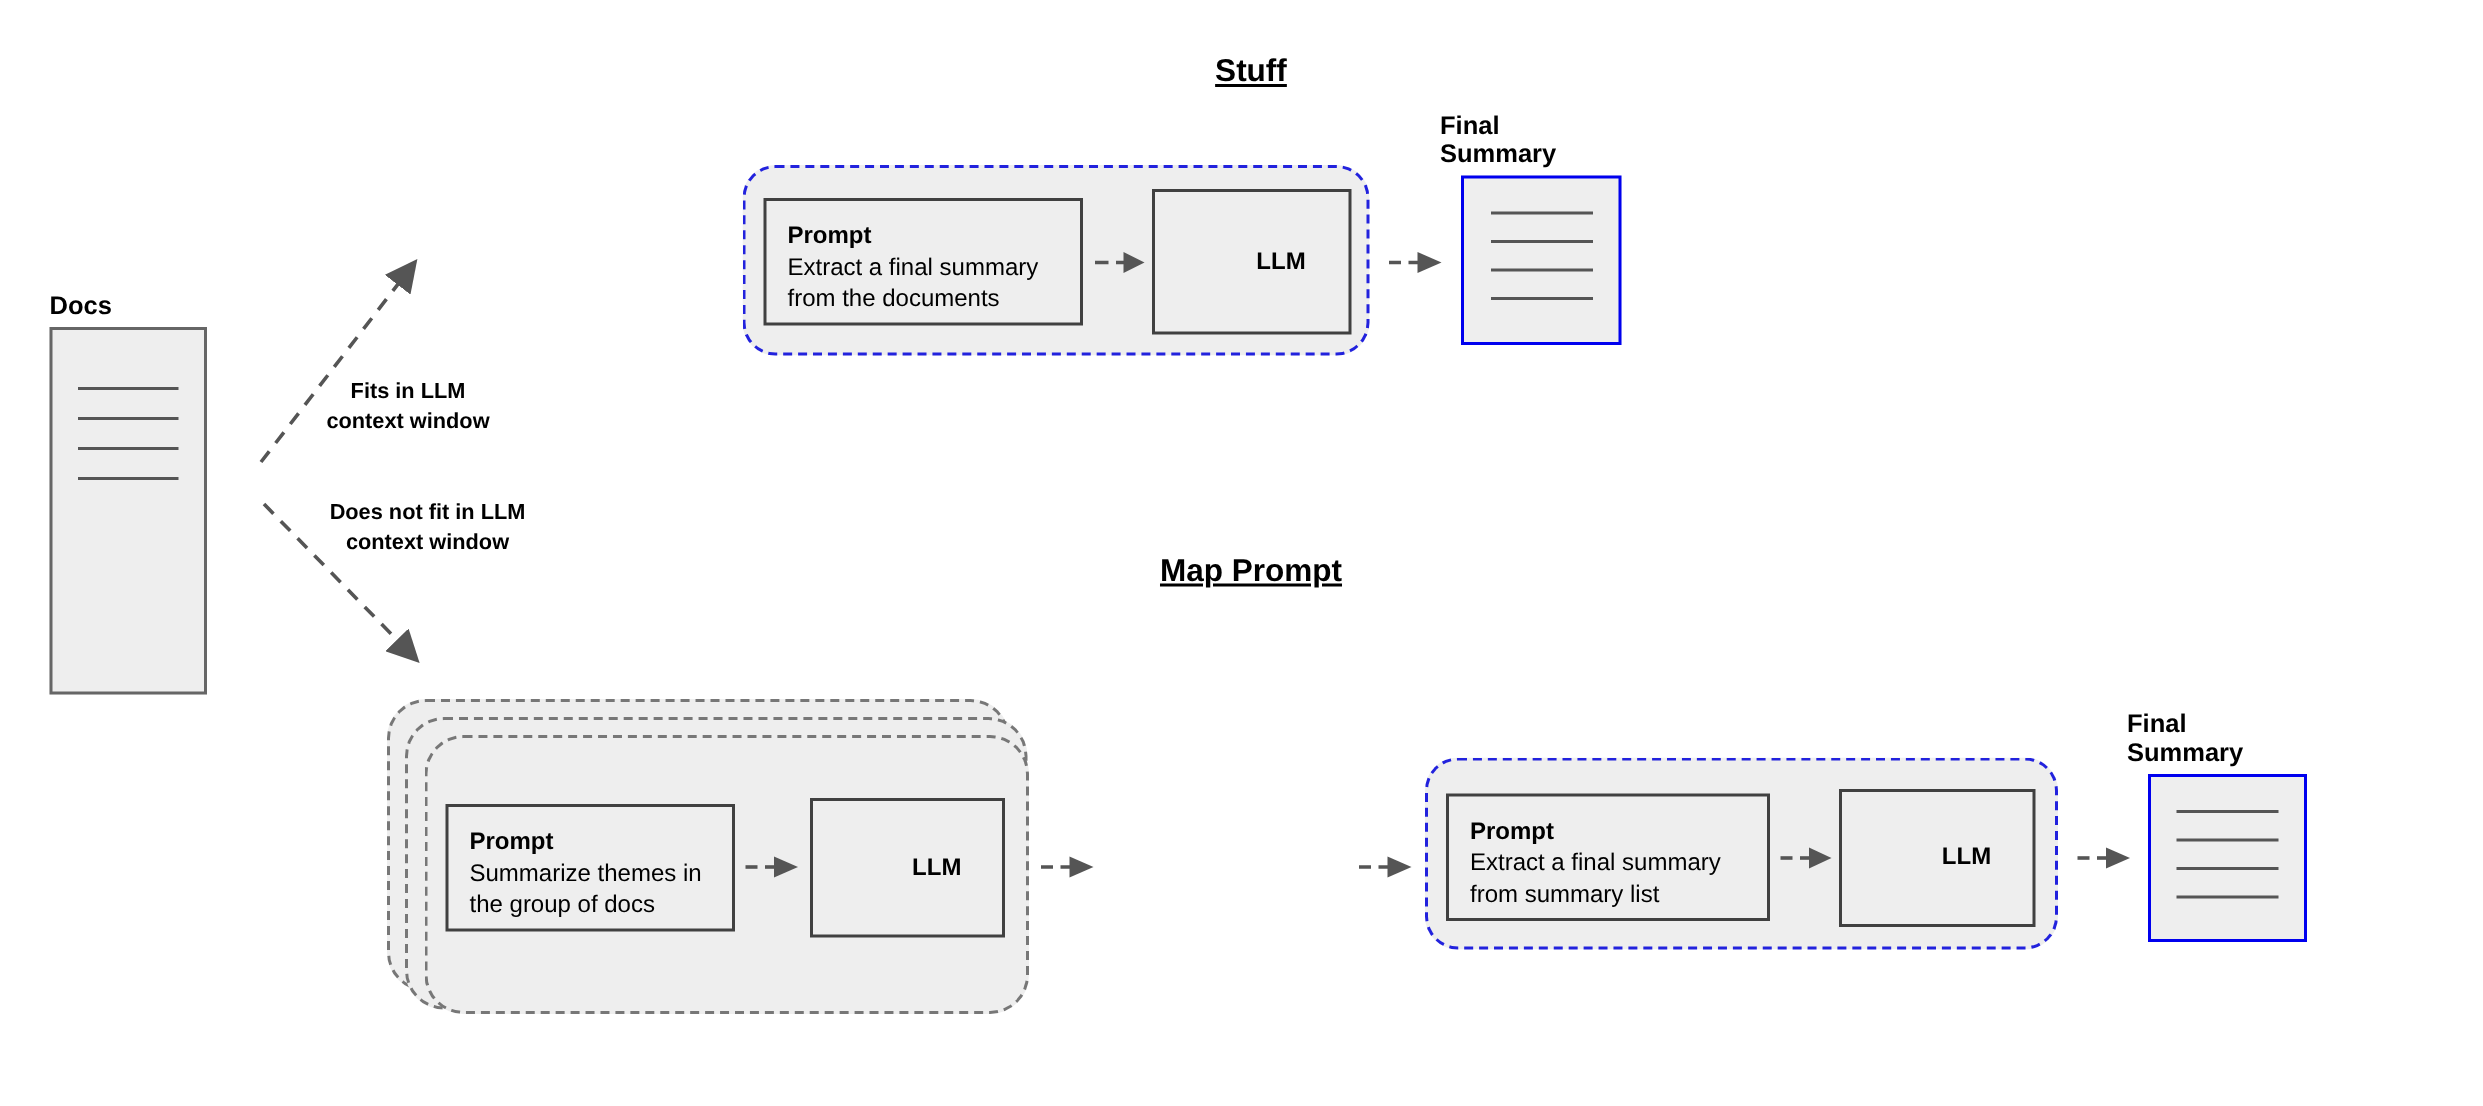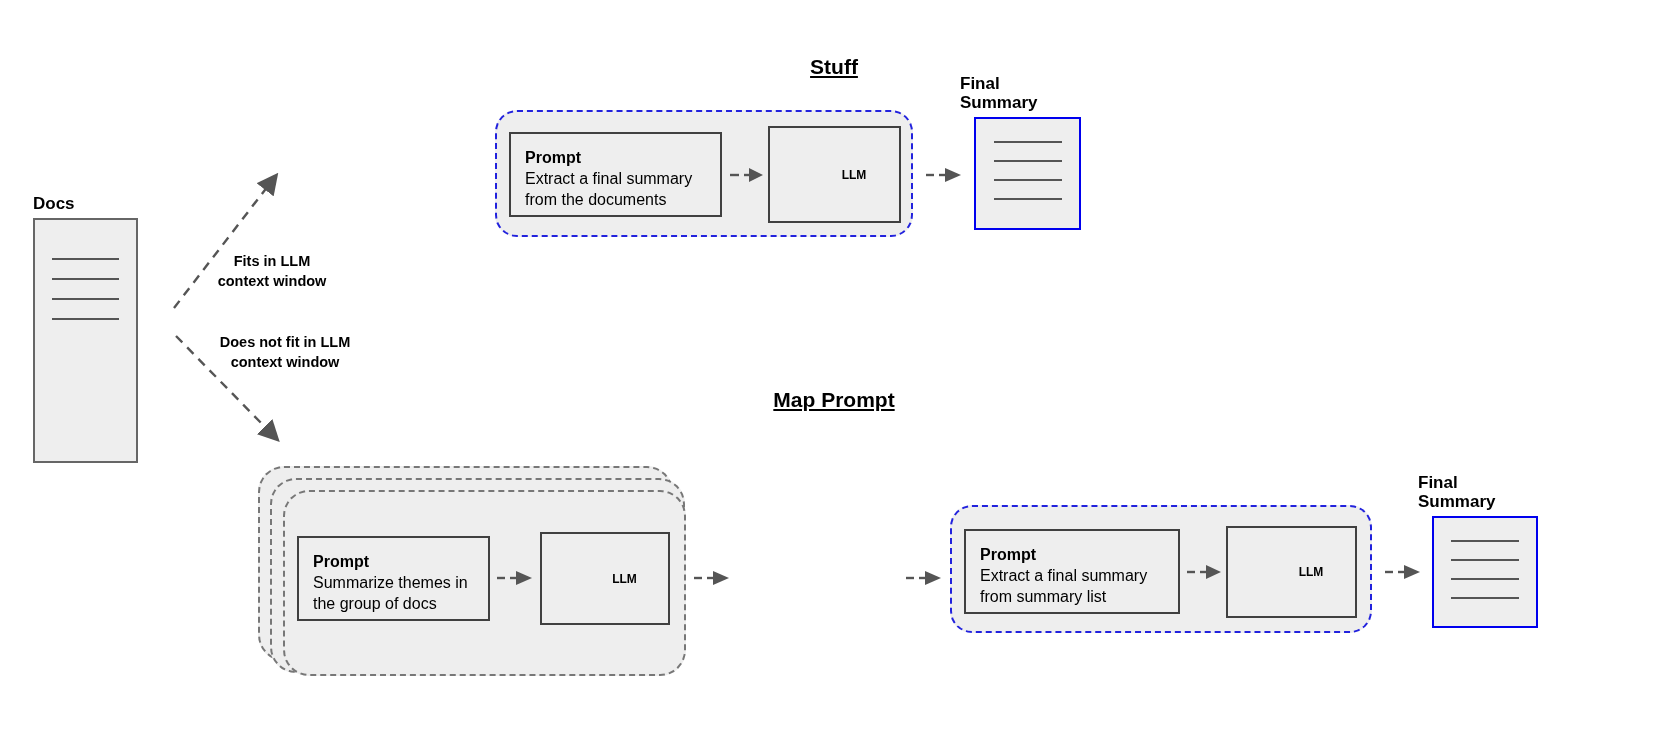--- a/index.html
+++ b/index.html
@@ -21,21 +21,20 @@
   .abs { position: absolute; }
 
   
   .section-title {
     font-weight: bold;
     font-size: 21px;
     text-decoration: underline;
     text-align: center;
     white-space: nowrap;
     color: #000;
-    margin-top: 19px;
   }
 
   
   .doc-box {
     background: #eeeeee;
     box-sizing: border-box;
   }
   .doc-box.gray  { border: 2px solid #666666; }
   .doc-box.blue  { border: 2px solid #0000ee; }
 
@@ -103,21 +102,21 @@
   .node-prompt .p-body {
     font-size: 16px;
     line-height: 1.32;
     color: #000;
   }
   .node-llm {
     display: flex;
     align-items: center;
     justify-content: center;
     font-weight: bold;
-    font-size: 12px;
+    font-size: 16px;
     color: #000;
     padding-left: 39px;
   }
 
   
   .summaries-wrap { position: absolute; }
   .summaries-label {
     position: absolute;
     font-weight: bold;
     font-size: 16px;

